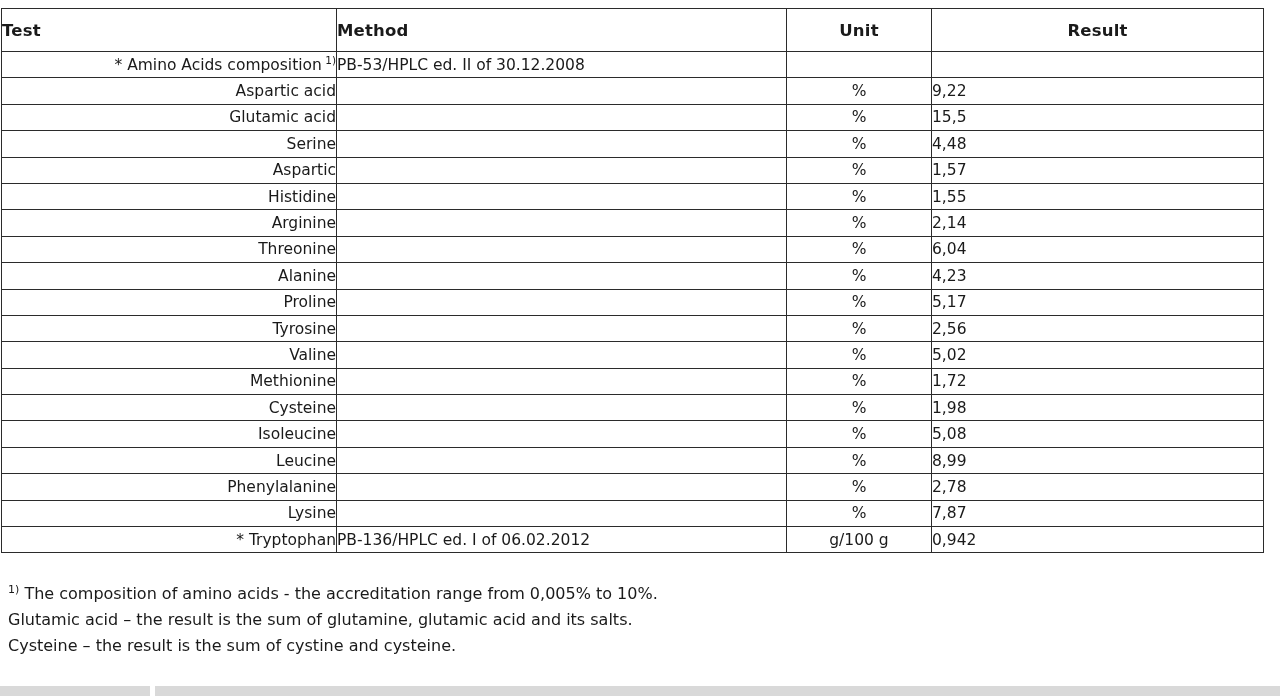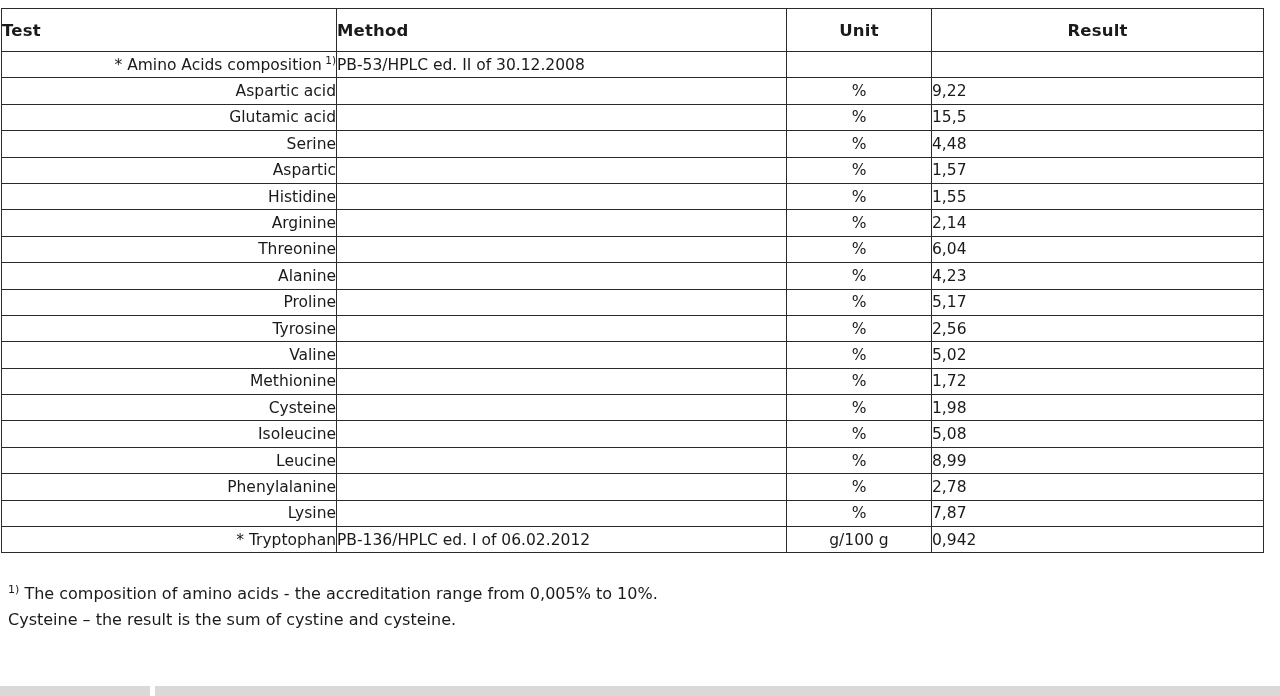--- a/index.html
+++ b/index.html
@@ -258,20 +258,21 @@
             <td class="t-method">PB-136/HPLC ed. I of 06.02.2012</td>
             <td class="t-unit">g/100 g</td>
             <td class="t-result">0,942</td>
           </tr>
         </tbody>
     </table>
   </div>
 
   <div class="notes" id="notes-block">
       <div class="note-line"><sup>1)</sup><span> The composition of amino acids -  the accreditation range from 0,005% to 10%.</span></div>
+      <div class="note-line"><span>Glutamic acid – the result is the sum of glutamine, glutamic acid and its salts.</span></div>
       <div class="note-line"><span>Cysteine – the result is the sum of cystine and cysteine.</span></div>
     </div>
 
   <div class="bottom-strip">
     <div class="seg seg-a"></div>
     <div class="seg seg-b"></div>
   </div>
 
 </div>
 

